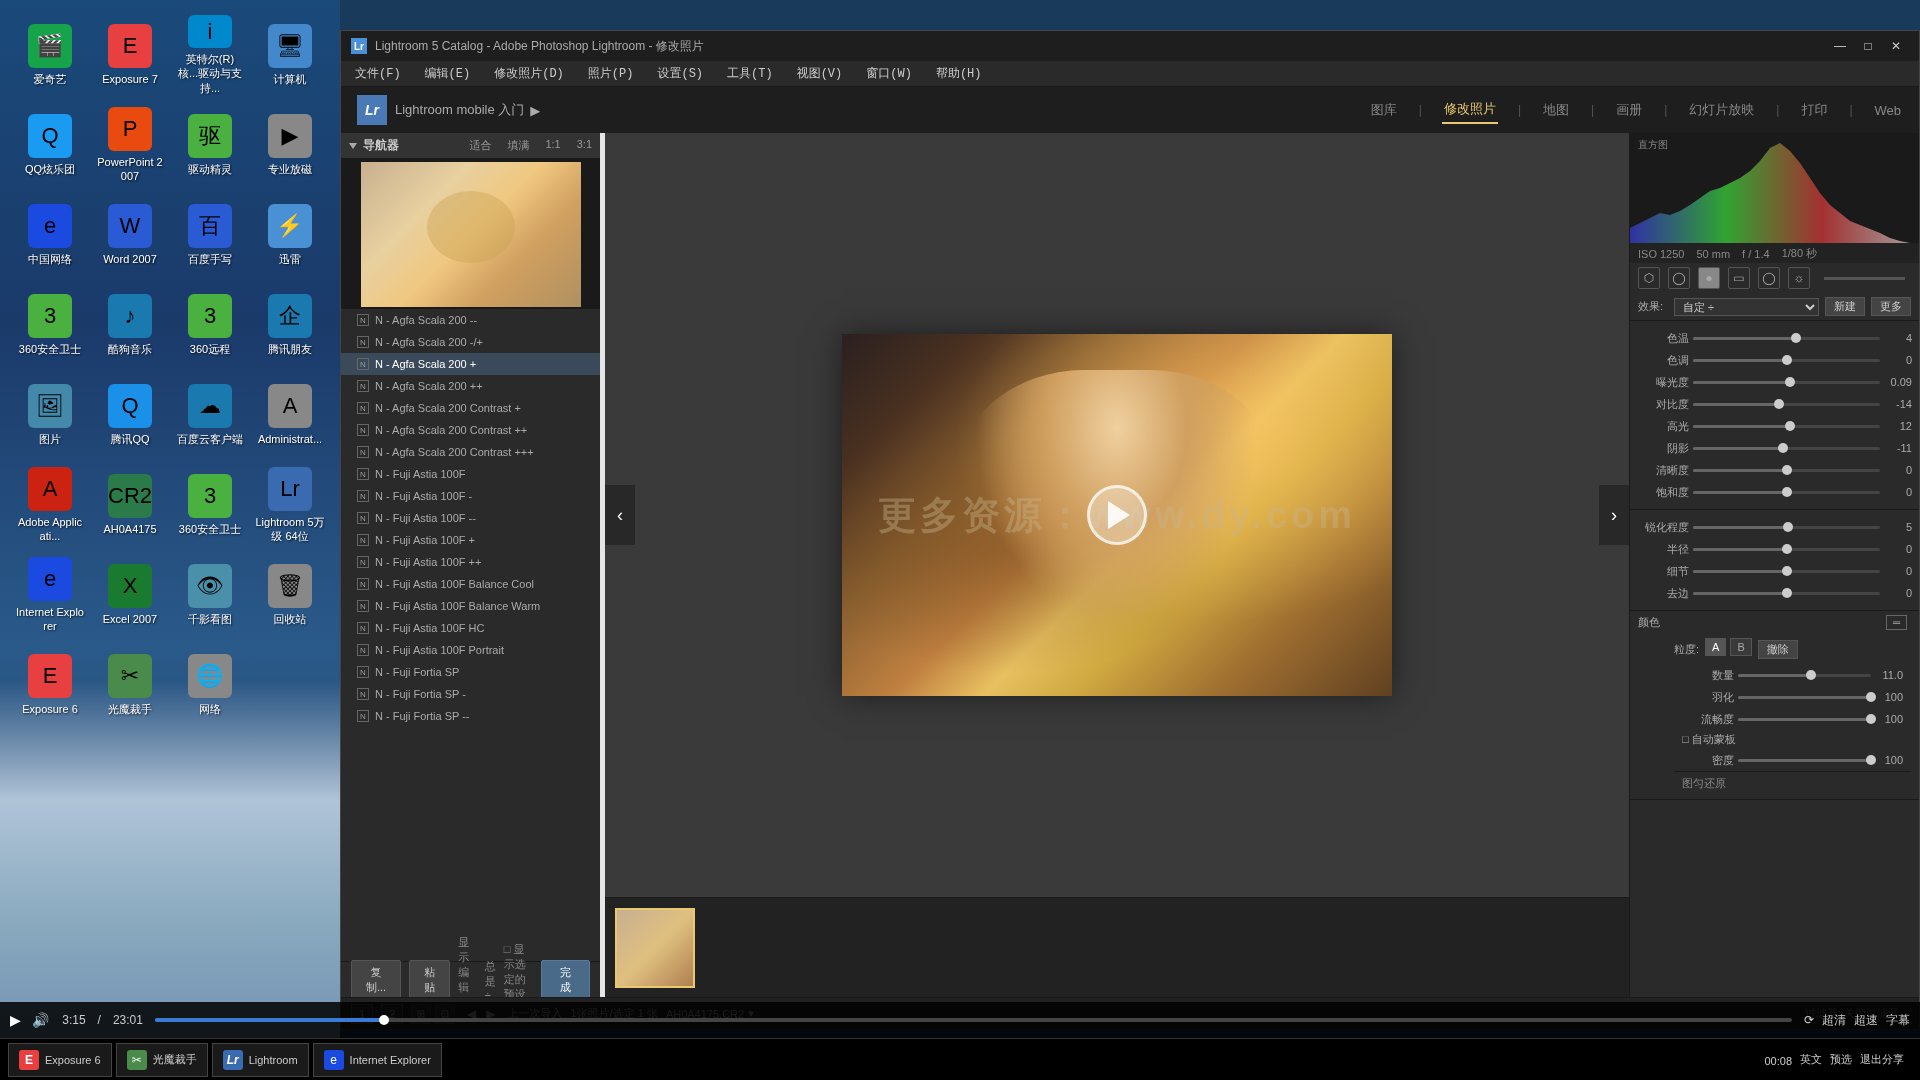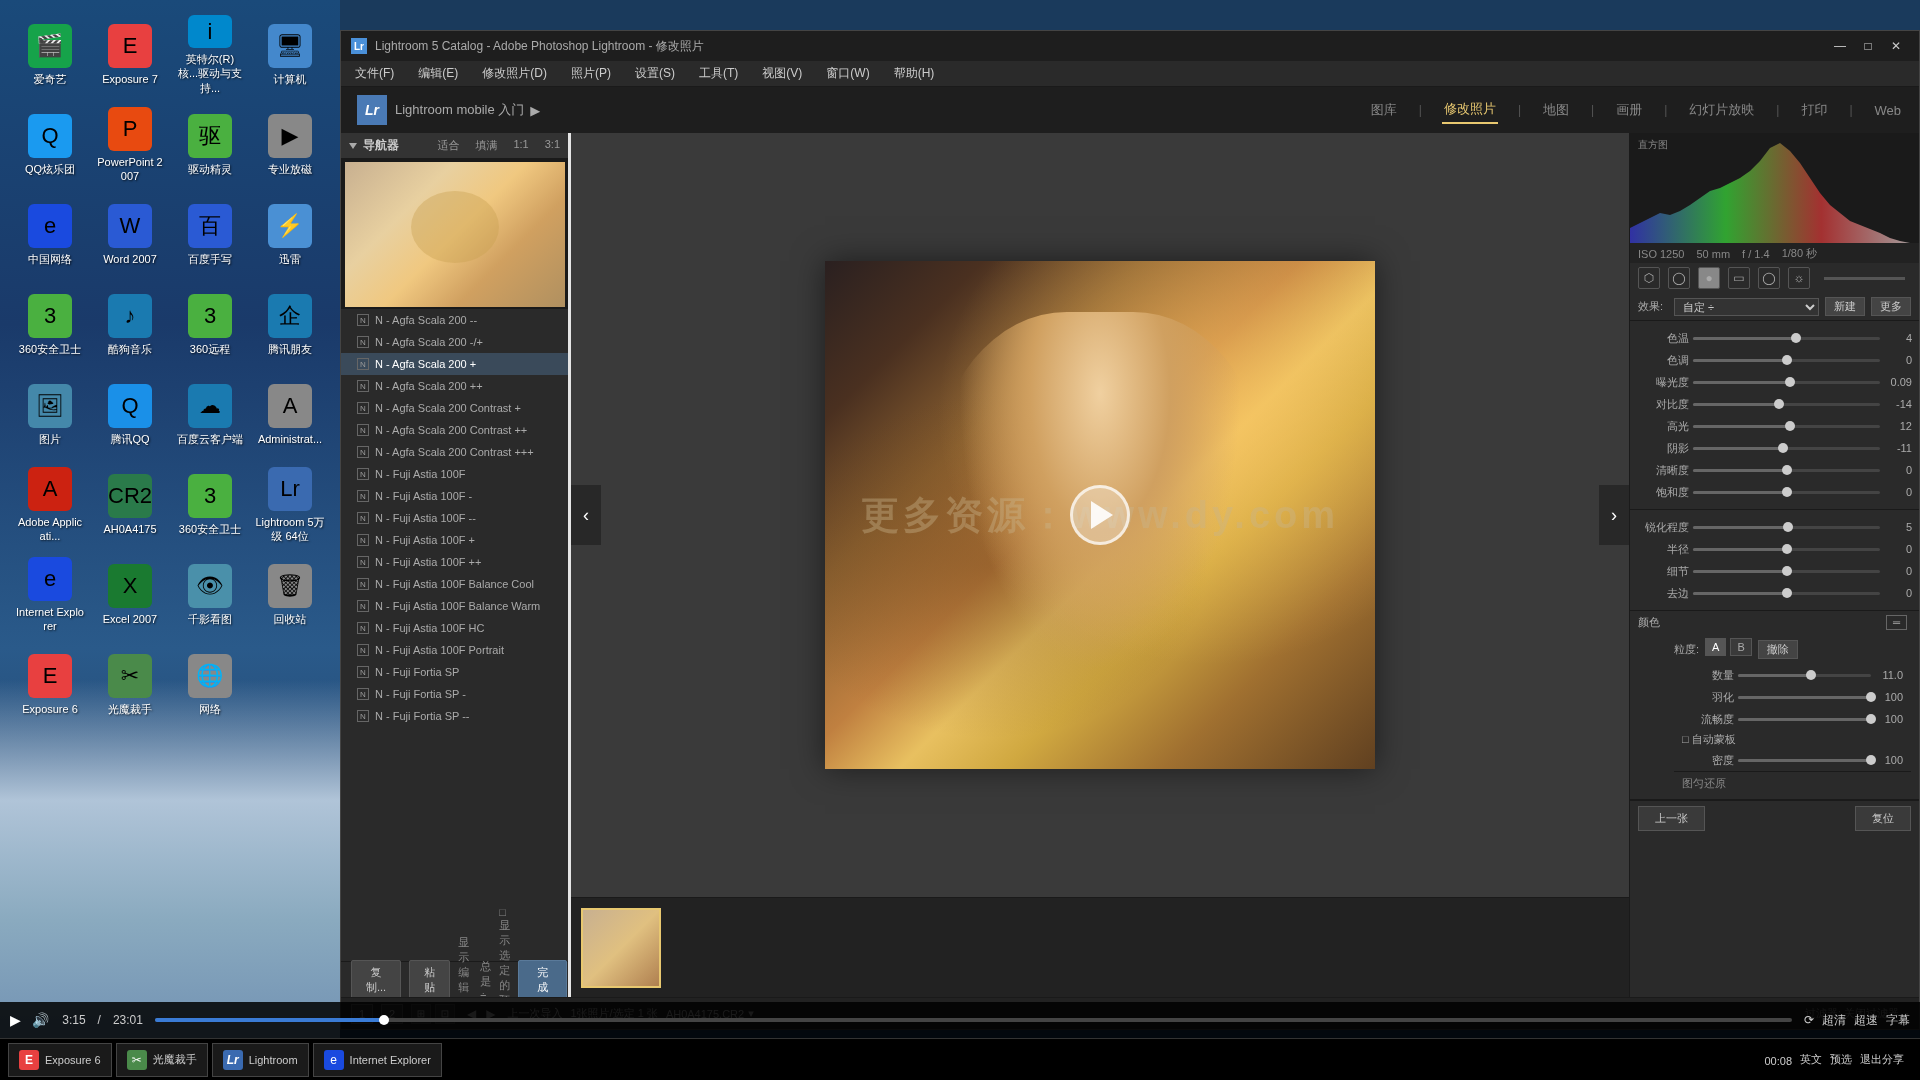--- a/index.html
+++ b/index.html
@@ -143,20 +143,21 @@
     
     #lr-menubar {
       height: 26px;
       background: #2a2a2a;
       display: flex;
       align-items: center;
       padding: 0 10px;
       gap: 16px;
       flex-shrink: 0;
       border-bottom: 1px solid #1a1a1a;
+      font-family: Liberation Mono, monospace;
     }
 
     .menu-item {
       color: #ccc;
       font-size: 12px;
       cursor: pointer;
       padding: 2px 4px;
     }
 
     
@@ -217,26 +218,26 @@
 
     
     #lr-main {
       display: flex;
       flex: 1;
       overflow: hidden;
     }
 
     
     #lr-left-panel {
-      width: 230px;
+      width: 264px;
       background: #2a2a2a;
       flex-shrink: 0;
       display: flex;
       flex-direction: column;
-      border-right: 3px solid #e5e5e5;
+      border-right: 5px solid #e5e5e5;
     }
 
     .panel-header {
       height: 26px;
       background: #333;
       display: flex;
       align-items: center;
       padding: 0 8px;
       gap: 6px;
       cursor: pointer;
@@ -364,21 +365,21 @@
       background: #3a3a3a;
       display: flex;
       align-items: center;
       justify-content: center;
       position: relative;
       overflow: hidden;
     }
 
     .main-photo {
       width: 550px;
-      height: 508px;
+      height: 362px;
       background: linear-gradient(135deg, #2a2020 0%, #4a3020 15%, #8a6030 30%, #c08040 45%, #e8c060 55%, #d0a840 65%, #a07030 80%, #604020 100%);
       position: relative;
       overflow: hidden;
       box-shadow: 0 0 30px rgba(0,0,0,0.5);
       padding-left: 12px;
     }
 
     .main-photo::before {
       content: '';
       position: absolute;
@@ -1383,24 +1384,20 @@
     </div>
     <span class="slider-value">100</span>
   </div>
             <div style="display: flex; align-items: center; padding: 4px 8px; border-top: 1px solid rgb(26, 26, 26);">
     <span style="color:#888;font-size:11px;">图匀</span>
     <span style="color:#888;font-size:11px;">还原</span>
   </div>
           </div>
       </div>
 
-      <div class="rp-bottom">
-        <button class="rp-nav-btn">上一张</button>
-        <button class="rp-nav-btn">复位</button>
-      </div>
 
     </div>
 
   </div>
 
   <div id="lr-nav-bar">
     <div class="nav-num-btn">1</div>
     <div class="nav-num-btn">2</div>
     <div class="nav-bar-icons">
       <div class="nav-bar-icon">⊞</div>

